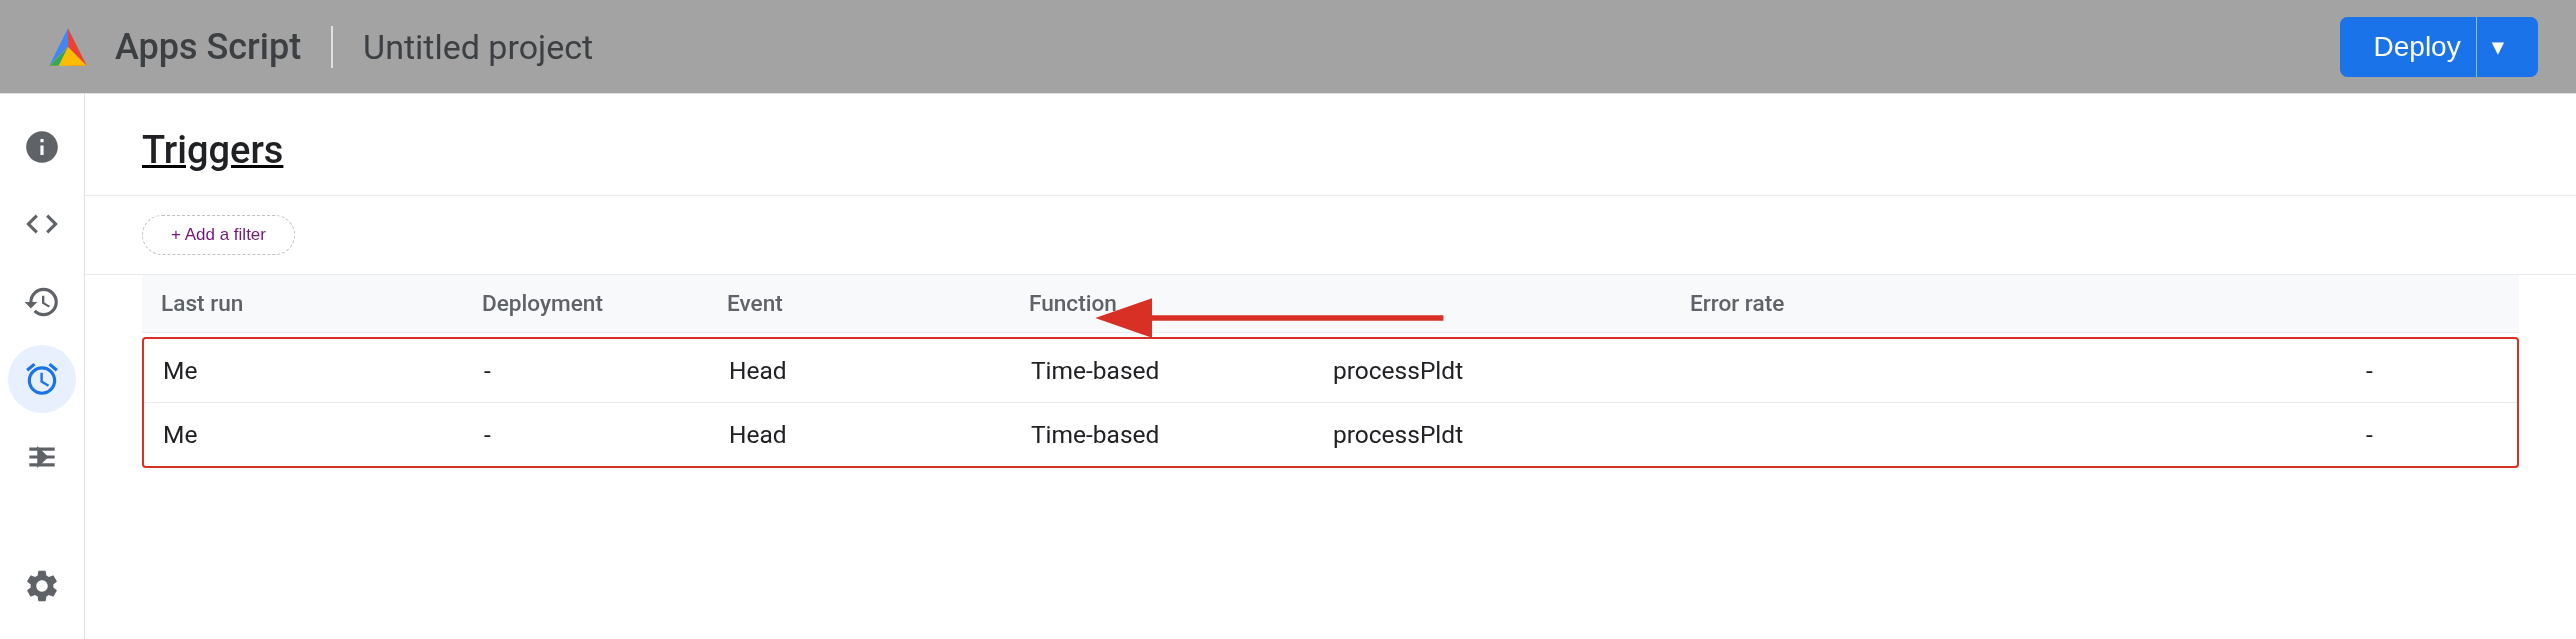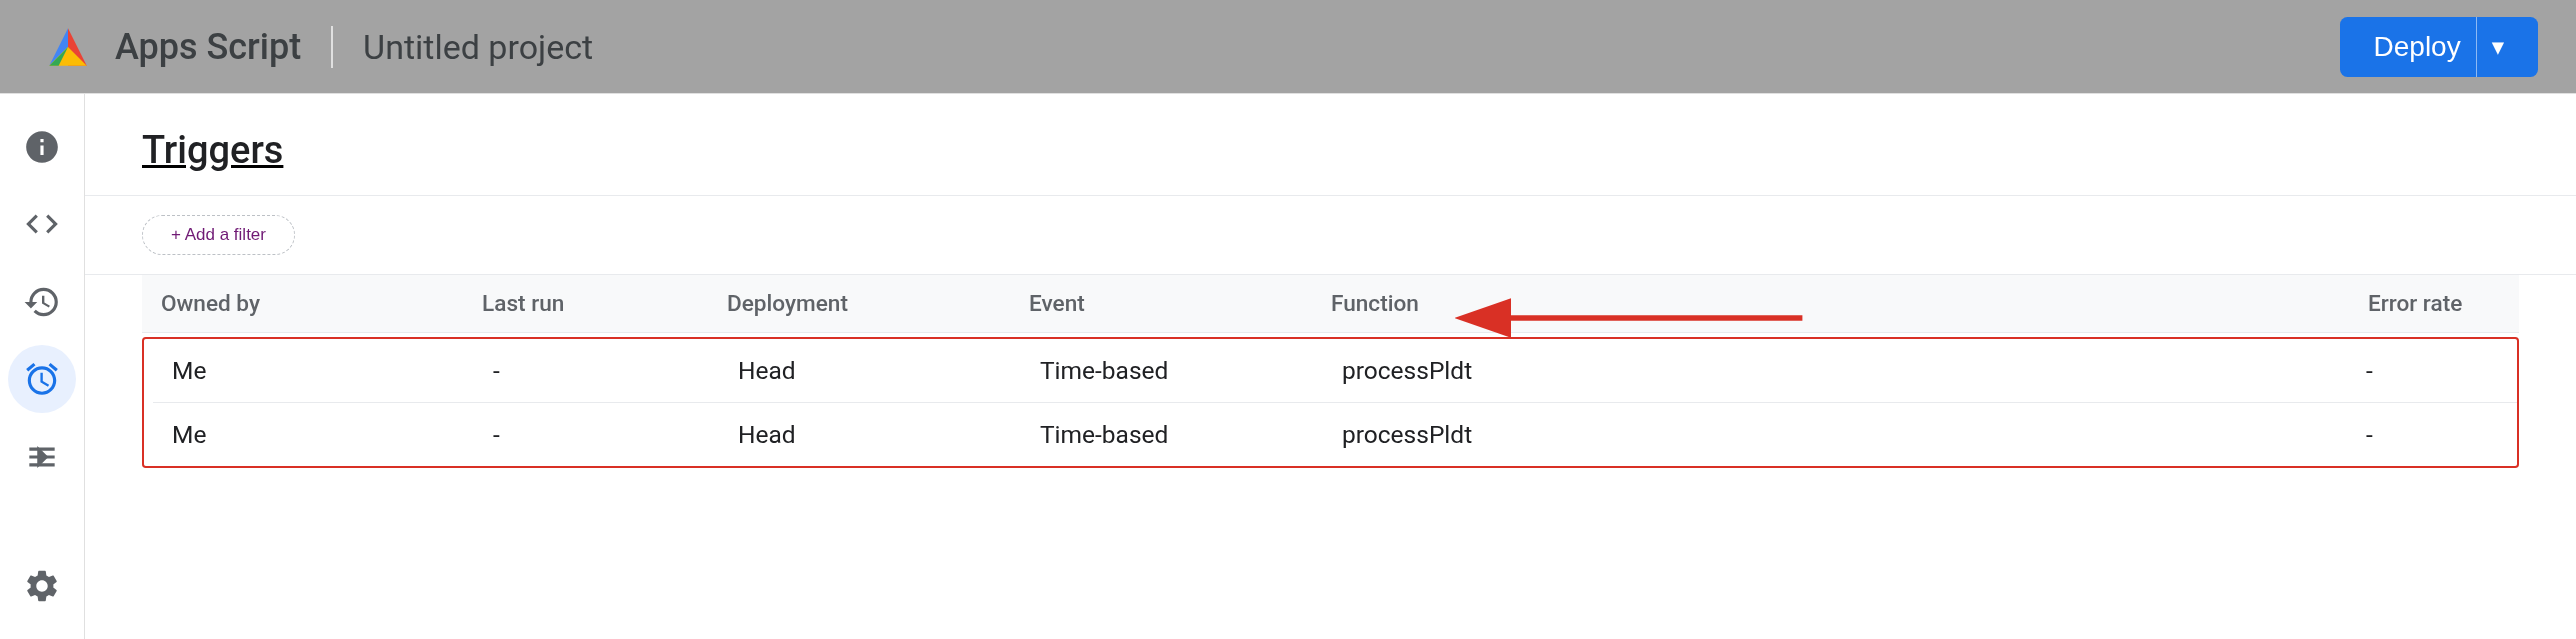--- a/index.html
+++ b/index.html
@@ -174,21 +174,20 @@
       font-weight: 500;
       color: #5f6368;
       padding: 0 19px;
     }
 
     
     .trigger-rows-wrapper {
       border: 2.8px solid #d93025;
       border-radius: 3.8px;
       margin-top: 3.8px;
-      padding-left: 9px;
     }
 
     .table-row {
       display: grid;
       grid-template-columns: 321px 245px 302px 302px 359px 1fr 170px;
       padding: 17px 0;
       border-bottom: 0.9px solid #e8eaed;
       align-items: center;
     }
 
@@ -271,21 +270,20 @@
 
     <div class="filter-bar">
       <button class="add-filter-btn">
         <span>+ Add a filter</span>
       </button>
     </div>
 
     <div class="table-container">
 
       <div class="table-header">
-        <div class="col-header">Owned by</div>
         <div class="col-header">Last run</div>
         <div class="col-header">Deployment</div>
         <div class="col-header">Event</div>
         <div class="col-header">Function</div>
         <div class="col-header" style="position:relative;">
 
           <svg style="position:absolute; left:-170px; top:-19px; width:302px; height:94px; overflow:visible;" viewBox="0 0 320 100">
             <defs>
               <marker id="arrowhead" markerWidth="10" markerHeight="7" refX="0" refY="3.5" orient="auto">
                 <polygon points="0 0, 10 3.5, 0 7" fill="#d93025"></polygon>

